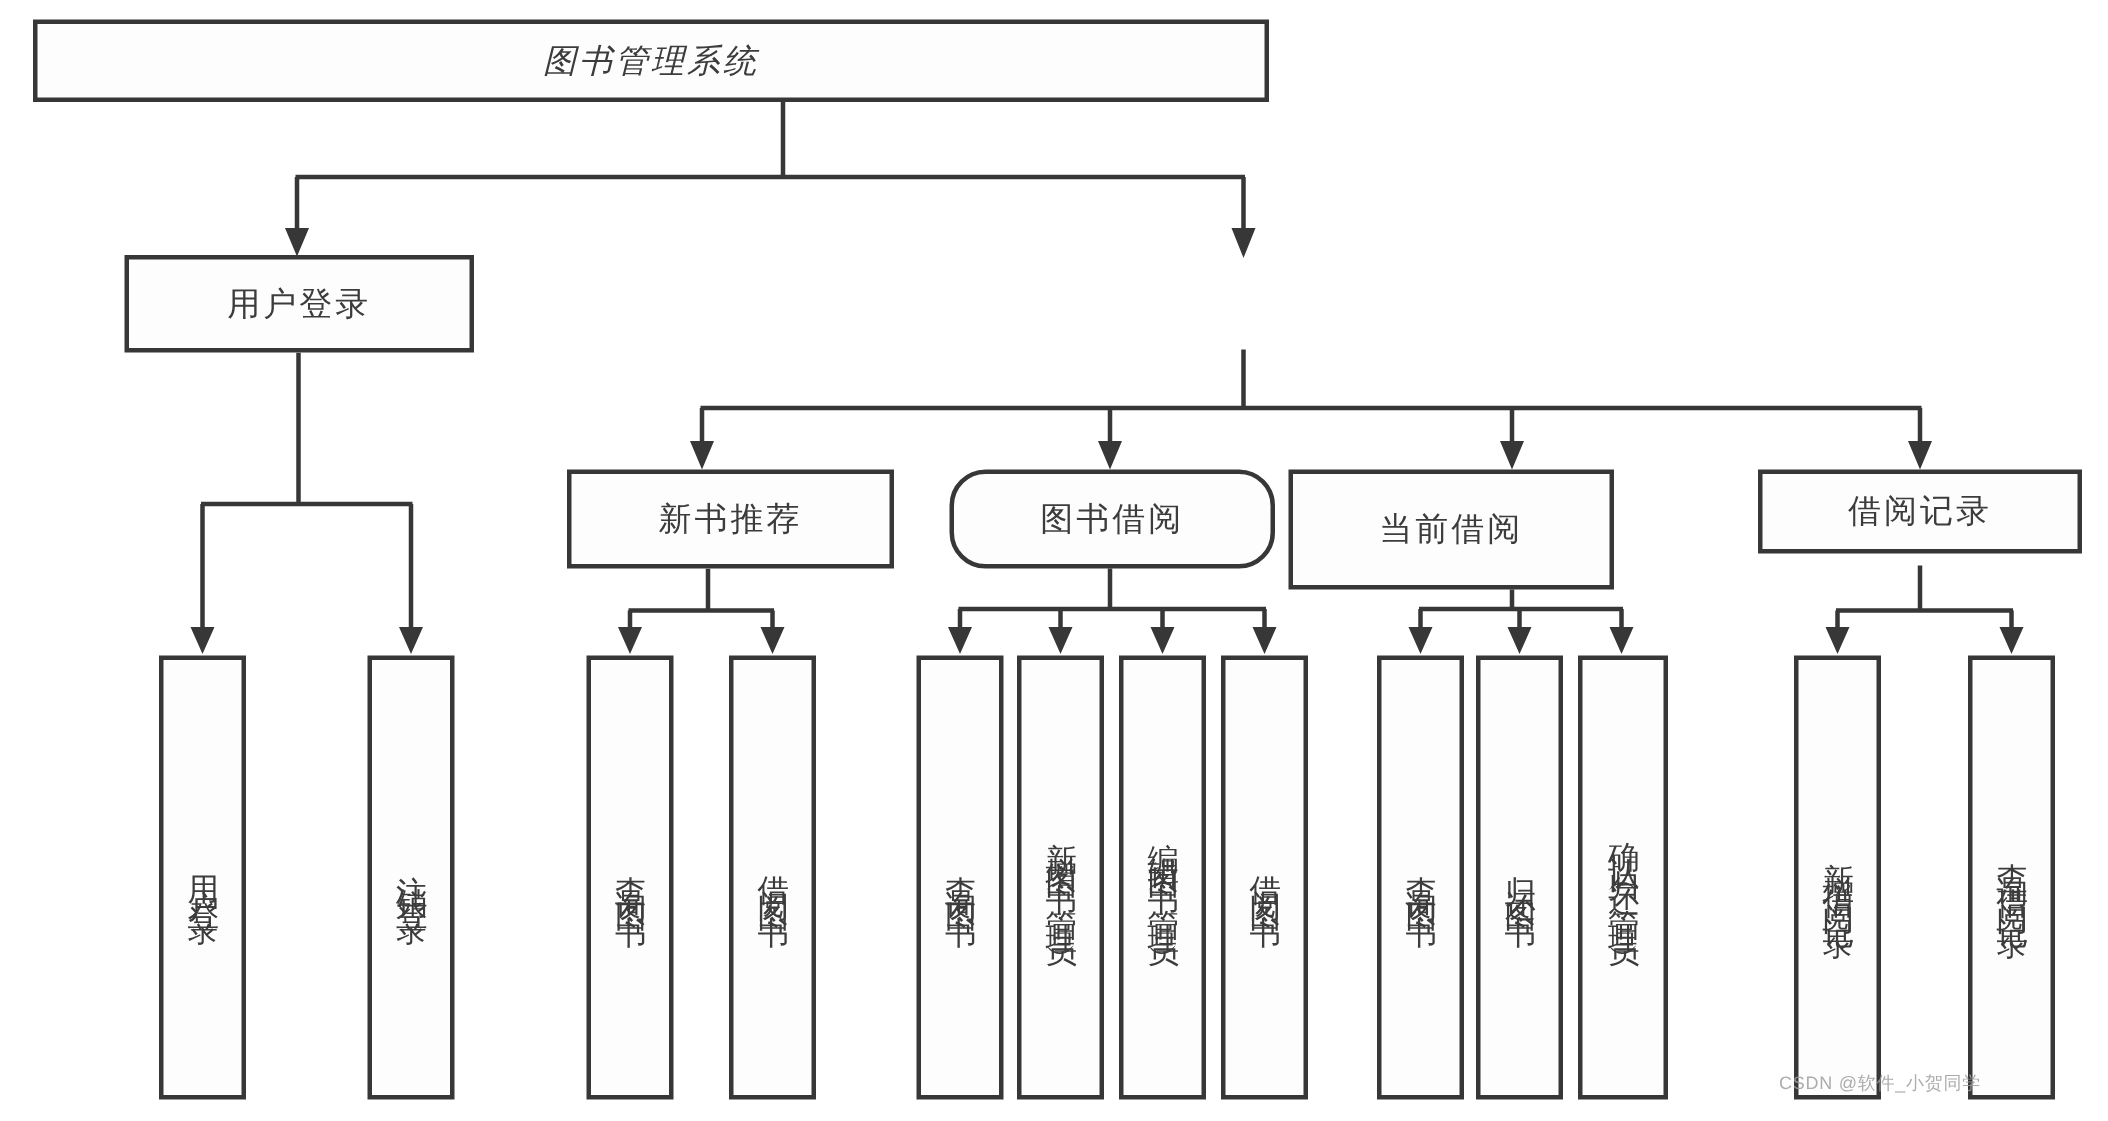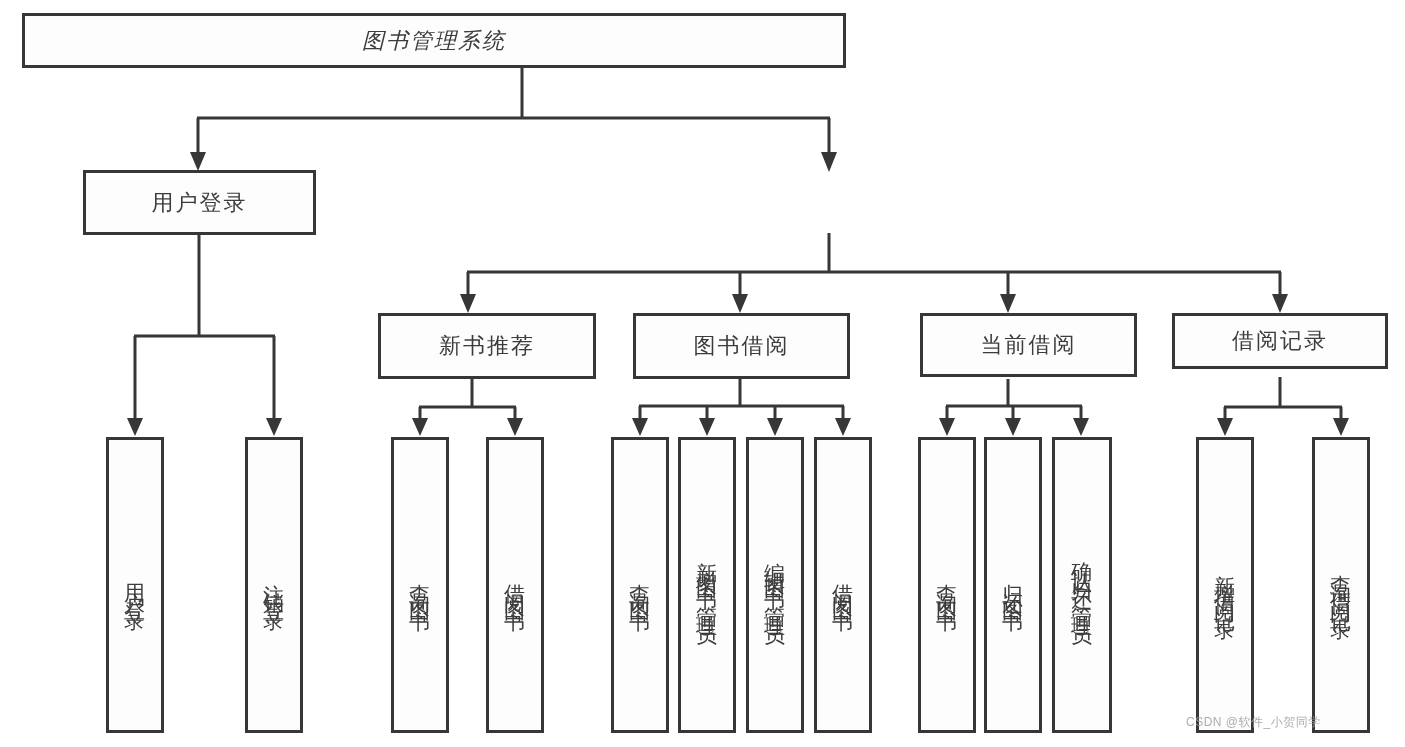--- a/index.html
+++ b/index.html
@@ -55,24 +55,24 @@
     <span>图书管理系统</span>
   </div>
 
   <div class="box hbox" style="left:83px;top:170px;width:233px;height:65px;">
     <span>用户登录</span>
   </div>
 
   <div class="box hbox" style="left:362px;top:313px;width:218px;height:66px;margin-left:16px;">
     <span>新书推荐</span>
   </div>
-  <div class="box hbox" style="left:633px;top:313px;width:217px;height:66px;">
+  <div class="box hbox" style="left:633px;top:313px;width:217px;height:66px;border-radius:24px;">
     <span>图书借阅</span>
   </div>
-  <div class="box hbox" style="left:920px;top:313px;width:217px;height:64px;">
+  <div class="box hbox" style="left:859px;top:313px;width:217px;height:80px;">
     <span>当前借阅</span>
   </div>
   <div class="box hbox" style="left:1172px;top:313px;width:216px;height:56px;">
     <span>借阅记录</span>
   </div>
 
   <div class="box leaf" style="left:106px;">
     <span class="vtext">用户登录</span>
   </div>
   <div class="box leaf" style="left:245px;">

